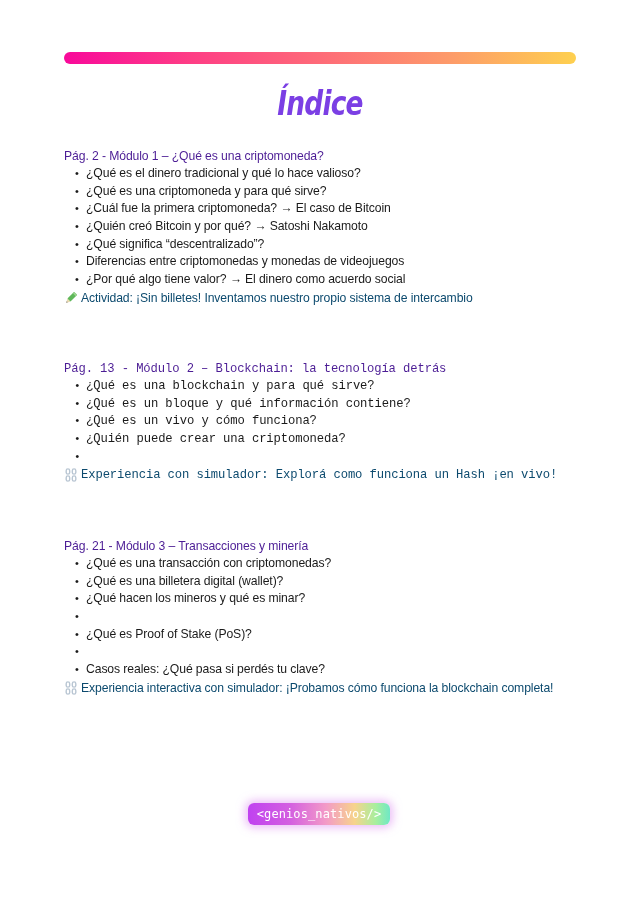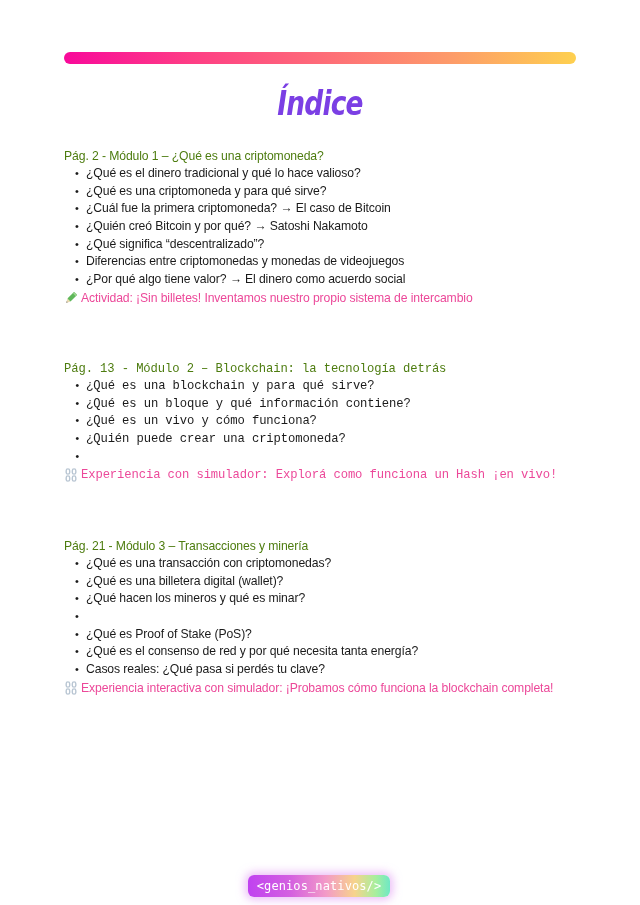--- a/index.html
+++ b/index.html
@@ -17,45 +17,45 @@
       text-align: center;
       font-family: "DejaVu Sans", sans-serif;
       font-style: italic;
       font-size: 33px; letter-spacing: -1px;
       color: #7b3fe4;
       transform: scaleX(0.8);
     }
 
     .section { position: absolute; left: 64px; width: 540px; }
     .section-heading {
-      font-size: 12.2px; color: #4d7c0f; height: 18px; line-height: 18px;
+      font-size: 12.2px; color: #4c1d95; height: 18px; line-height: 18px;
       letter-spacing: -0.1px;
     }
     .items { list-style: none; }
     .item {
       position: relative; padding-left: 22px; font-size: 12.2px;
       height: 17.7px; line-height: 17.7px; color: #1a1a1a; letter-spacing: -0.1px;
     }
     .bullet {
       position: absolute; left: 10px; top: 0; width: 6px; text-align: center; font-size: 11px;
     }
     .activity {
-      font-size: 12.2px; height: 18px; line-height: 18px; color: #ec4899; letter-spacing: -0.1px;
+      font-size: 12.2px; height: 18px; line-height: 18px; color: #0c4a6e; letter-spacing: -0.1px;
       display: flex; align-items: center;
     }
     .activity-icon {
       display: inline-block; width: 14px; height: 14px; margin-right: 3px; flex: 0 0 auto;
     }
 
     .sec1 { top: 147px; }
     .sec2 { top: 360px; font-family: Liberation Mono, monospace; }
     .sec3 { top: 537px; }
 
     .footer-badge {
-      position: absolute; left: 248px; top: 875px; width: 142px; height: 22px;
+      position: absolute; left: 248px; top: 803px; width: 142px; height: 22px;
       border-radius: 6px;
       background: linear-gradient(90deg, #c042f0 0%, #d460e0 30%, #f39ac7 55%, #f7d38c 75%, #a7ef9e 90%, #6fe8c5 100%);
       box-shadow: 0 0 8px 3px rgba(220, 140, 240, 0.55);
       display: flex; align-items: center; justify-content: center;
     }
     .footer-text {
       font-family: "DejaVu Sans Mono", monospace; font-size: 12px; color: #ffffff;
       letter-spacing: 0.1px;
     }
   </style>
@@ -113,21 +113,21 @@
 </div>
 
 <div class="section sec3">
   <div class="section-heading">Pág. 21 - Módulo 3 – Transacciones y minería</div>
   <ul class="items">
     <li class="item"><span class="bullet">•</span><span>¿Qué es una transacción con criptomonedas?</span></li>
     <li class="item"><span class="bullet">•</span><span>¿Qué es una billetera digital (wallet)?</span></li>
     <li class="item"><span class="bullet">•</span><span>¿Qué hacen los mineros y qué es minar?</span></li>
     <li class="item"><span class="bullet">•</span></li>
     <li class="item"><span class="bullet">•</span><span>¿Qué es Proof of Stake (PoS)?</span></li>
-    <li class="item"><span class="bullet">•</span><span>¿Qué es el consenso de red y por qué necesita tanta energía?</span></li>
+    <li class="item"><span class="bullet">•</span></li>
     <li class="item"><span class="bullet">•</span><span>Casos reales: ¿Qué pasa si perdés tu clave?</span></li>
   </ul>
   <div class="activity">
     <svg class="activity-icon" viewBox="0 0 16 16">
       <g fill="none" stroke="#b9c6d3" stroke-width="1.6">
         <rect x="2.5" y="1" width="4" height="6" rx="2"></rect>
         <rect x="2.5" y="9" width="4" height="6" rx="2"></rect>
         <rect x="9.5" y="1" width="4" height="6" rx="2"></rect>
         <rect x="9.5" y="9" width="4" height="6" rx="2"></rect>
       </g>

